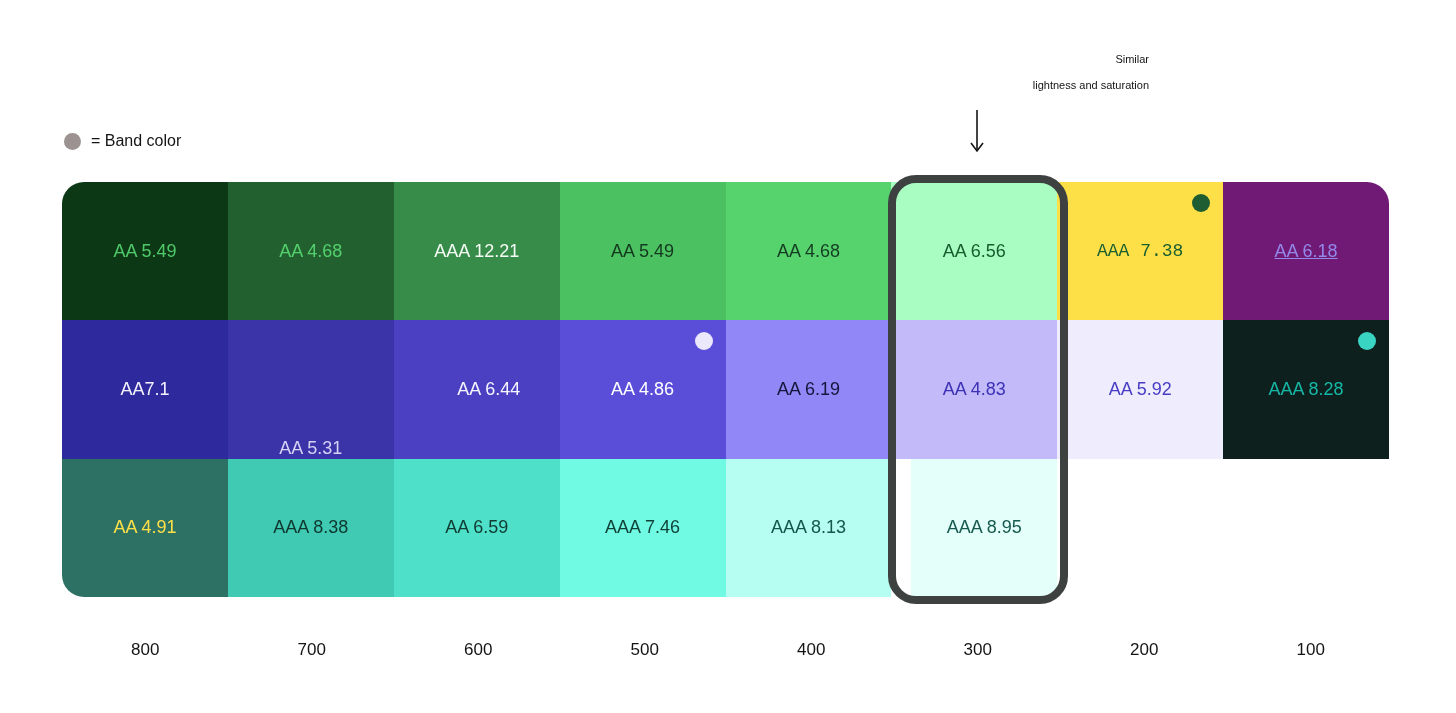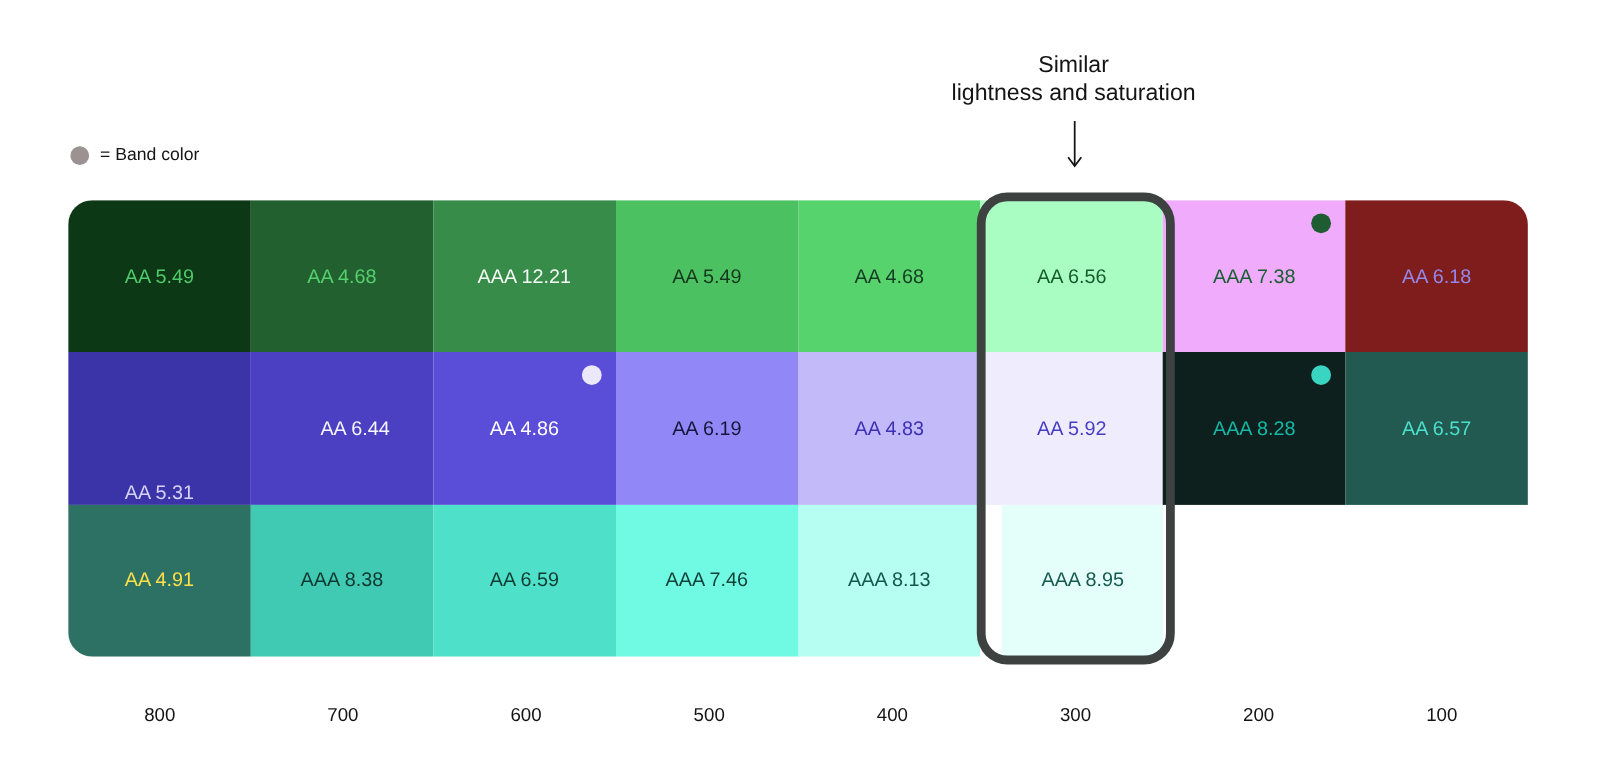--- a/index.html
+++ b/index.html
@@ -6,22 +6,22 @@
   .page{
     position:relative;width:1456px;height:713px;background:#ffffff;
     font-family:"Liberation Sans",sans-serif;color:#141414;overflow:hidden;
   }
   .legend{
     position:absolute;left:64px;top:132px;display:flex;align-items:center;gap:10px;
     font-size:16px;
   }
   .legend-dot{width:17px;height:17px;border-radius:50%;background:#9b9291;flex:0 0 auto;}
   .annotation{
-    position:absolute;left:826px;top:46px;width:300px;text-align:center;
-    font-size:21px;line-height:26px;
+    position:absolute;left:849px;top:46px;width:300px;text-align:right;
+    font-size:11px;line-height:26px;
   }
   .arrow-wrap{position:absolute;left:969px;top:108px;width:16px;height:48px;}
   .grid-wrap{position:absolute;left:62px;top:182px;width:1327px;height:415px;}
   .grid{
     width:100%;height:100%;display:grid;
     grid-template-columns:repeat(8,1fr);grid-template-rows:repeat(3,1fr);
     border-radius:22px;overflow:hidden;
   }
   .cell{position:relative;display:flex;align-items:center;justify-content:center;font-size:18px;}
   .cell-dot{position:absolute;top:12px;right:13px;width:18px;height:18px;border-radius:50%;}
@@ -69,26 +69,29 @@
         </div>
         <div class="cell" style="background: rgb(76, 193, 98); color: rgb(20, 56, 30);">
           <span>AA 5.49</span>
         </div>
         <div class="cell" style="background: rgb(87, 211, 110); color: rgb(21, 60, 34);">
           <span>AA 4.68</span>
         </div>
         <div class="cell" style="background: rgb(169, 253, 194); color: rgb(22, 92, 45);">
           <span>AA 6.56</span>
         </div>
-        <div class="cell" style="background: #f0abfc; color: rgb(24, 94, 49);">
+        <div class="cell" style="background: #fde047; color: rgb(24, 94, 49); font-family: Liberation Mono, monospace;">
           <span>AAA 7.38</span>
           <span class="cell-dot" style="background: rgb(30, 92, 49);"></span>
         </div>
-        <div class="cell" style="background: #7f1d1d; color: rgb(148, 136, 234);">
+        <div class="cell" style="background: #701a75; color: rgb(148, 136, 234); text-decoration: underline;">
           <span>AA 6.18</span>
+        </div>
+        <div class="cell" style="background: rgb(46, 42, 157); color: rgb(244, 243, 252);">
+          <span>AA7.1</span>
         </div>
         <div class="cell" style="background: rgb(59, 52, 168); color: rgb(214, 210, 246); align-items: flex-end;">
           <span>AA 5.31</span>
         </div>
         <div class="cell" style="background: rgb(75, 64, 194); color: rgb(246, 245, 253); padding-left: 24px;">
           <span>AA 6.44</span>
         </div>
         <div class="cell" style="background: rgb(90, 78, 217); color: rgb(255, 255, 255);">
           <span>AA 4.86</span>
           <span class="cell-dot" style="background: rgb(235, 232, 251);"></span>
@@ -98,23 +101,20 @@
         </div>
         <div class="cell" style="background: rgb(195, 186, 249); color: rgb(60, 49, 180);">
           <span>AA 4.83</span>
         </div>
         <div class="cell" style="background: rgb(239, 237, 253); color: rgb(71, 60, 196);">
           <span>AA 5.92</span>
         </div>
         <div class="cell" style="background: rgb(14, 32, 30); color: #14b8a6;">
           <span>AAA 8.28</span>
           <span class="cell-dot" style="background: rgb(58, 212, 194);"></span>
-        </div>
-        <div class="cell" style="background: rgb(34, 90, 81); color: rgb(76, 224, 203);">
-          <span>AA 6.57</span>
         </div>
         <div class="cell" style="background: rgb(45, 112, 100); color: #fde047;">
           <span>AA 4.91</span>
         </div>
         <div class="cell" style="background: rgb(65, 202, 179); color: rgb(14, 55, 47);">
           <span>AAA 8.38</span>
         </div>
         <div class="cell" style="background: rgb(79, 224, 201); color: rgb(15, 59, 51);">
           <span>AA 6.59</span>
         </div>

